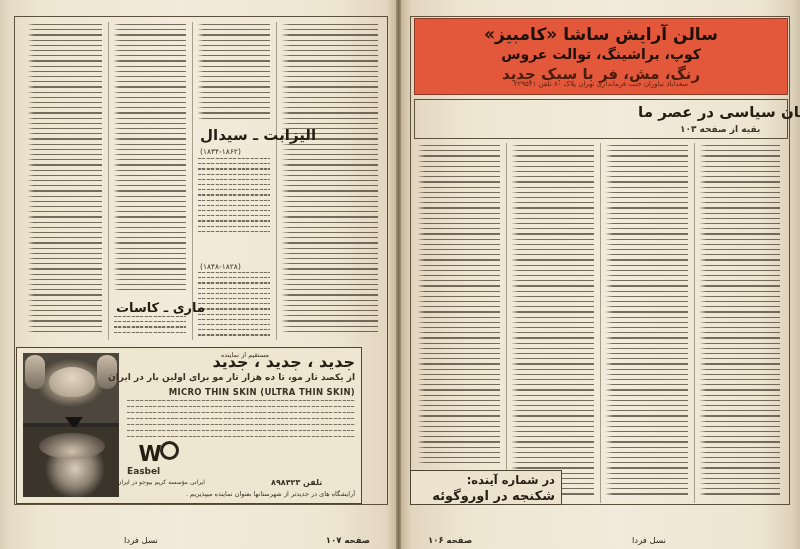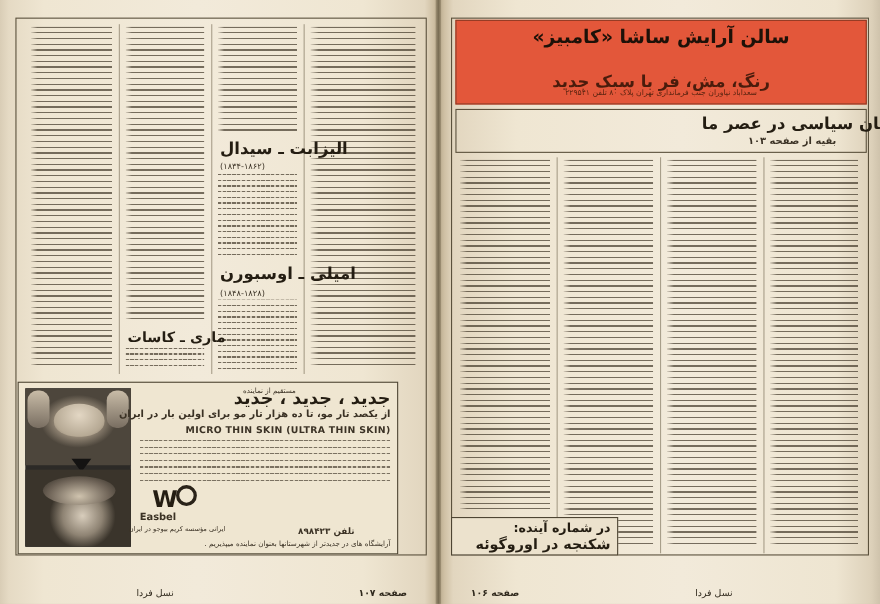--- a/index.html
+++ b/index.html
@@ -165,21 +165,20 @@
       <div class="lines ragged"></div>
     </div>
 
     <div class="hd hd-lg" style="left:196px;top:126px;">الیزابت ـ سیدال</div>
     <div class="sub" style="left:196px;top:147px;text-align:right;">(۱۸۳۴-۱۸۶۲)</div>
 
     <div class="col" style="left:194px;top:158px;width:72px;height:78px;">
       <div class="lines"></div>
     </div>
 
-    <div class="hd hd-lg" style="left:196px;top:240px;">امیلی ـ اوسبورن</div>
     <div class="sub" style="left:196px;top:262px;">(۱۸۴۸-۱۸۲۸)</div>
 
     <div class="col" style="left:194px;top:272px;width:72px;height:64px;">
       <div class="lines"></div>
     </div>
 
     <div class="col" style="left:110px;top:24px;width:72px;height:270px;">
       <div class="lines ragged"></div>
     </div>
 
@@ -225,20 +224,21 @@
 
     <div class="footer foot-pg" style="right:26px;">صفحه ۱۰۷</div>
     <div class="footer foot-mag" style="left:120px;">نسل فردا</div>
   </div>
 
   <div class="page page-right">
     <div class="frame pr-frame"></div>
 
     <div class="ad-salon">
       <div class="l1">سالن آرایش ساشا «کامبیز»</div>
+      <div class="l2">کوپ، براشینگ، توالت عروس</div>
       <div class="l3">رنگ، مش، فر با سبک جدید</div>
       <div class="l4">سعداباد نیاوران جنب فرمانداری تهران پلاک ۸۰ تلفن ۲۲۹۵۴۱</div>
     </div>
 
     <div class="box" style="left:12px;top:99px;width:372px;height:38px;"></div>
     <div class="hd hd-lg" style="left:236px;top:103px;">شکنجه و زندانیان سیاسی در عصر ما</div>
     <div class="sub" style="left:278px;top:124px;font-size:9px;font-weight:bold;">بقیه از صفحه ۱۰۳</div>
 
     <div class="colrule" style="left:104px;top:143px;height:360px;"></div>
     <div class="colrule" style="left:198px;top:143px;height:360px;"></div>

